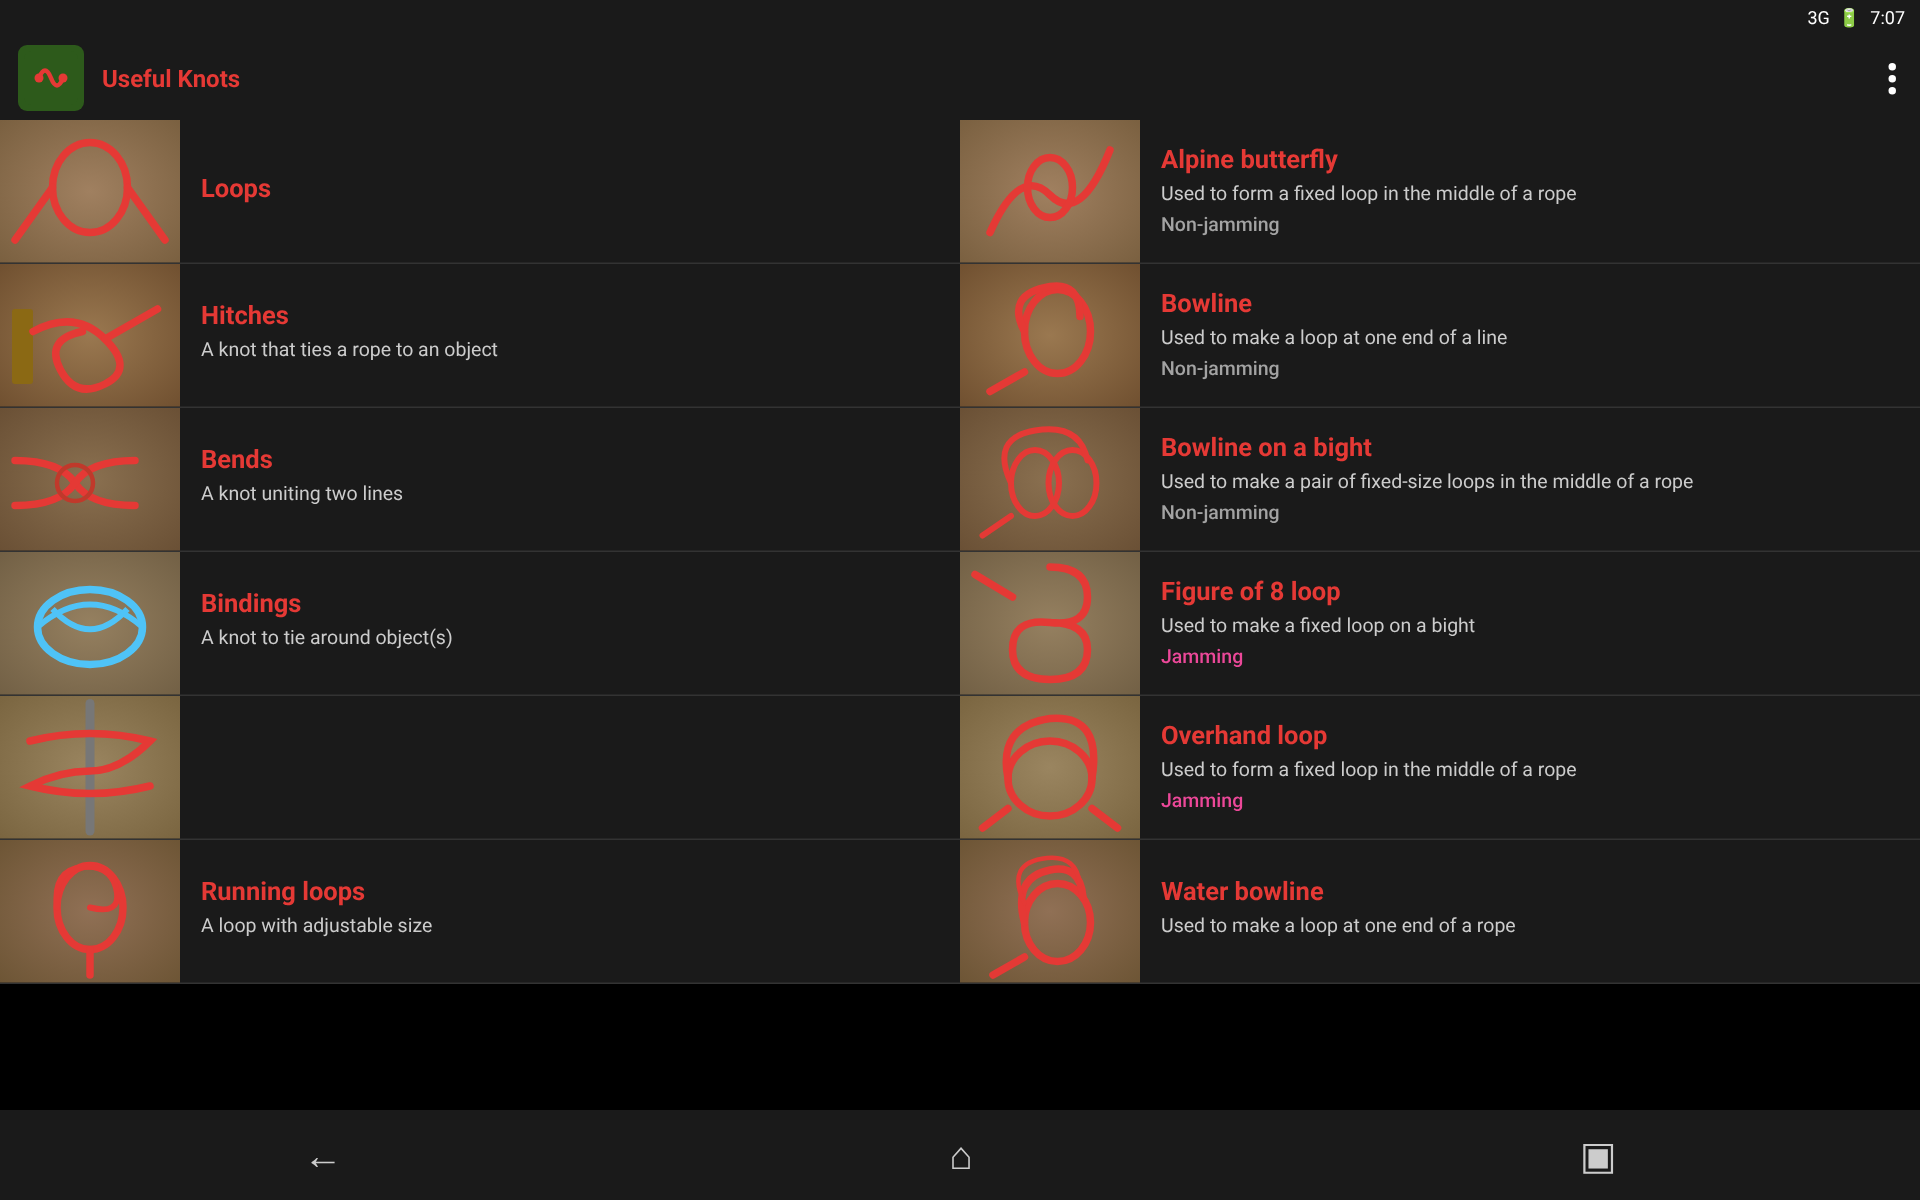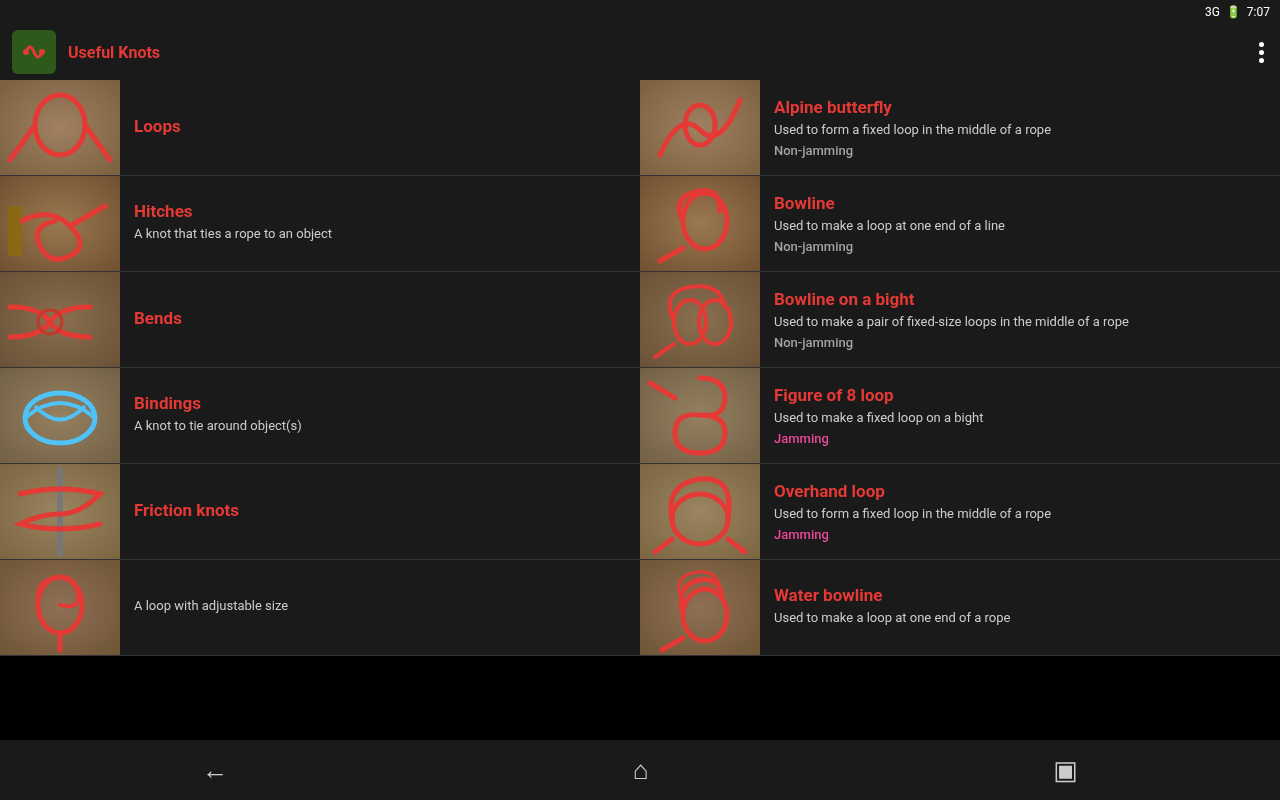--- a/index.html
+++ b/index.html
@@ -258,20 +258,21 @@
     <div class="list-item">
       <div class="item-thumb thumb-bends">
         <svg class="thumb-svg" viewBox="0 0 120 95" xmlns="http://www.w3.org/2000/svg">
           <path d="M10 35 Q40 35 50 50 Q60 65 90 65" stroke="#e53935" stroke-width="5" fill="none" stroke-linecap="round"></path>
           <path d="M10 65 Q40 65 50 50 Q60 35 90 35" stroke="#e53935" stroke-width="5" fill="none" stroke-linecap="round"></path>
           <ellipse cx="50" cy="50" rx="12" ry="12" stroke="#c0392b" stroke-width="3" fill="none"></ellipse>
         </svg>
       </div>
       <div class="item-content">
         <div class="item-title">Bends</div>
+        <div class="item-desc">A knot uniting two lines</div>
       </div>
     </div>
 
     <div class="list-item">
       <div class="item-thumb thumb-bowline-bight">
         <svg class="thumb-svg" viewBox="0 0 120 95" xmlns="http://www.w3.org/2000/svg">
           <ellipse cx="50" cy="50" rx="16" ry="22" stroke="#e53935" stroke-width="4" fill="none"></ellipse>
           <ellipse cx="75" cy="50" rx="16" ry="22" stroke="#e53935" stroke-width="4" fill="none"></ellipse>
           <path d="M34 50 Q20 20 50 15 Q80 10 85 35" stroke="#e53935" stroke-width="4" fill="none" stroke-linecap="round"></path>
           <line x1="34" y1="72" x2="15" y2="85" stroke="#e53935" stroke-width="4" stroke-linecap="round"></line>
@@ -313,21 +314,20 @@
     </div>
 
     <div class="list-item">
       <div class="item-thumb thumb-friction">
         <svg class="thumb-svg" viewBox="0 0 120 95" xmlns="http://www.w3.org/2000/svg">
           <line x1="60" y1="5" x2="60" y2="90" stroke="#777" stroke-width="6" stroke-linecap="round"></line>
           <path d="M20 30 Q60 20 100 30 Q80 50 60 50 Q40 50 20 60 Q60 70 100 60" stroke="#e53935" stroke-width="5" fill="none" stroke-linecap="round"></path>
         </svg>
       </div>
       <div class="item-content">
-        <div class="item-title">Friction knots</div>
       </div>
     </div>
 
     <div class="list-item">
       <div class="item-thumb thumb-overhand">
         <svg class="thumb-svg" viewBox="0 0 120 95" xmlns="http://www.w3.org/2000/svg">
           <ellipse cx="60" cy="55" rx="28" ry="25" stroke="#e53935" stroke-width="5" fill="none"></ellipse>
           <path d="M32 55 Q25 20 60 15 Q95 12 88 55" stroke="#e53935" stroke-width="5" fill="none" stroke-linecap="round"></path>
           <line x1="32" y1="75" x2="15" y2="88" stroke="#e53935" stroke-width="5" stroke-linecap="round"></line>
           <line x1="88" y1="75" x2="105" y2="88" stroke="#e53935" stroke-width="5" stroke-linecap="round"></line>
@@ -342,20 +342,21 @@
 
     <div class="list-item">
       <div class="item-thumb thumb-running">
         <svg class="thumb-svg" viewBox="0 0 120 95" xmlns="http://www.w3.org/2000/svg">
           <ellipse cx="60" cy="45" rx="22" ry="28" stroke="#e53935" stroke-width="5" fill="none"></ellipse>
           <line x1="60" y1="73" x2="60" y2="90" stroke="#e53935" stroke-width="5" stroke-linecap="round"></line>
           <path d="M38 45 Q35 20 55 18 Q75 16 78 35 Q80 50 60 45" stroke="#e53935" stroke-width="4" fill="none" stroke-linecap="round"></path>
         </svg>
       </div>
       <div class="item-content">
+        <div class="item-title">Running loops</div>
         <div class="item-desc">A loop with adjustable size</div>
       </div>
     </div>
 
     <div class="list-item">
       <div class="item-thumb thumb-water">
         <svg class="thumb-svg" viewBox="0 0 120 95" xmlns="http://www.w3.org/2000/svg">
           <ellipse cx="65" cy="55" rx="22" ry="26" stroke="#e53935" stroke-width="5" fill="none"></ellipse>
           <path d="M43 55 Q35 25 60 20 Q80 16 82 38" stroke="#e53935" stroke-width="5" fill="none" stroke-linecap="round"></path>
           <path d="M43 42 Q30 15 58 12 Q78 10 80 30" stroke="#e53935" stroke-width="3" fill="none" stroke-linecap="round"></path>

